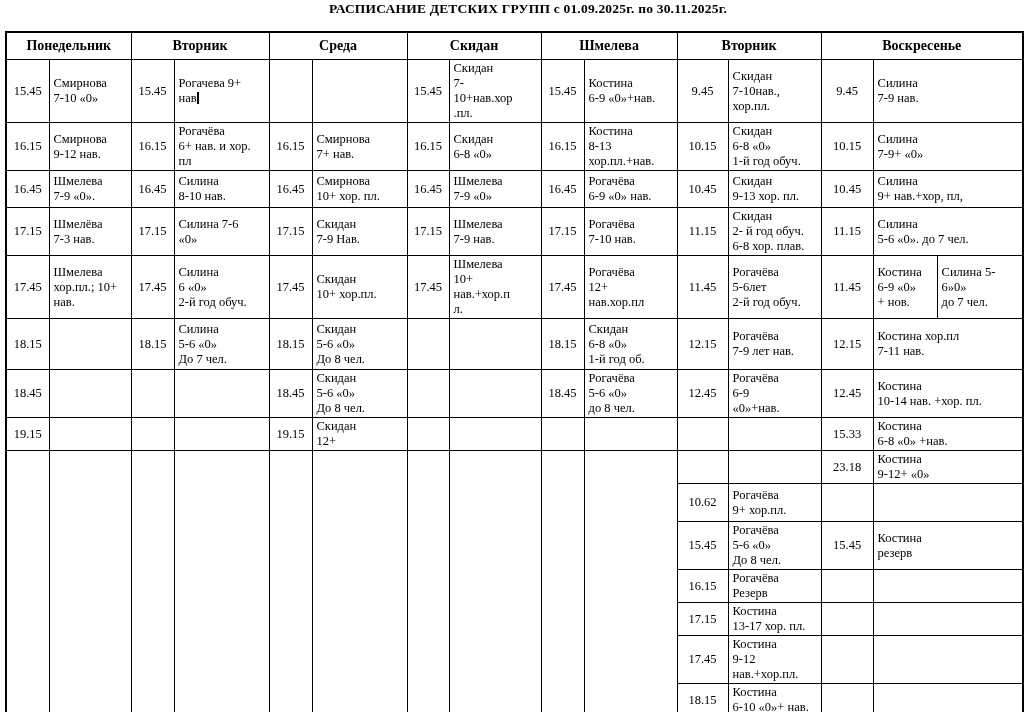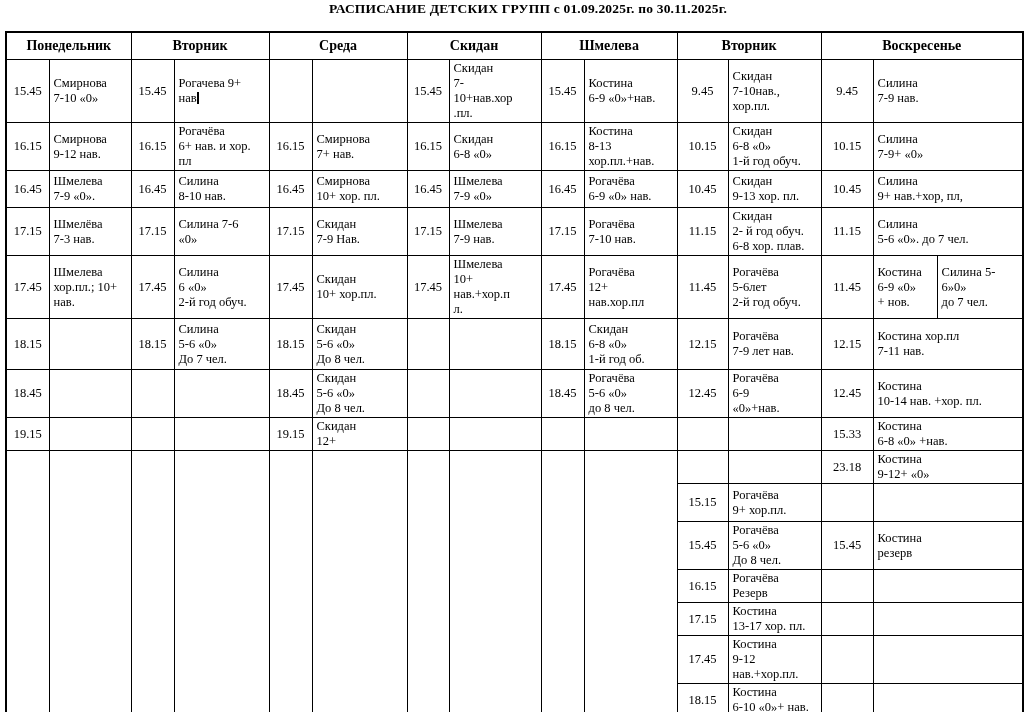--- a/index.html
+++ b/index.html
@@ -285,21 +285,21 @@
     <td class="t" rowspan="8"></td>
     <td class="d" rowspan="8"></td>
     <td class="t"></td>
     <td class="d"></td>
     <td class="t">23.18</td>
     <td class="d" colspan="2">Костина
 9-12+  «0»</td>
   </tr>
 
   <tr style="height:38px">
-    <td class="t">15.15</td>
+    <td class="t">10.62</td>
     <td class="d">Рогачёва
 9+ хор.пл.</td>
     <td class="t"></td>
     <td class="d" colspan="2"></td>
   </tr>
 
   <tr style="height:44px">
     <td class="t">15.45</td>
     <td class="d">Рогачёва
 5-6 «0»

